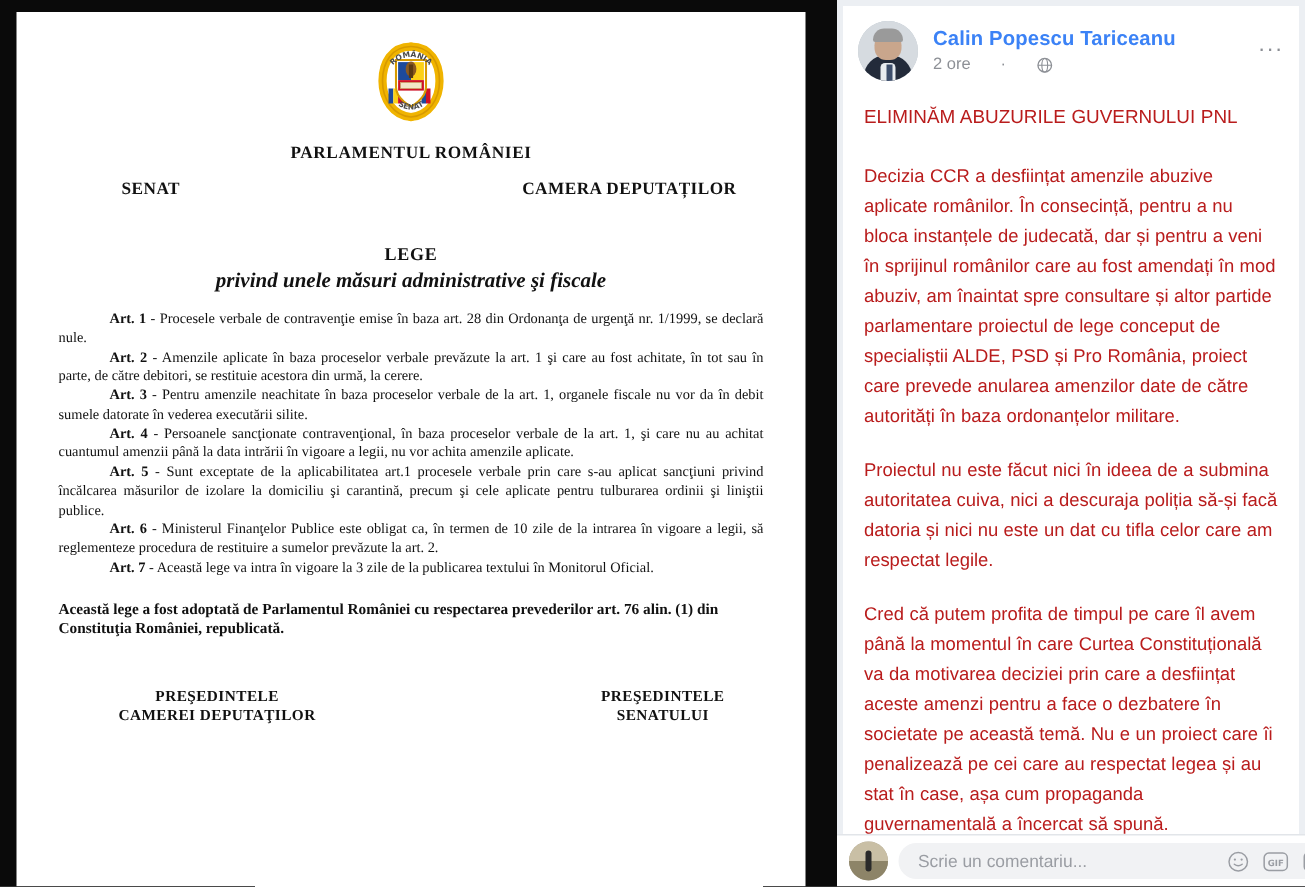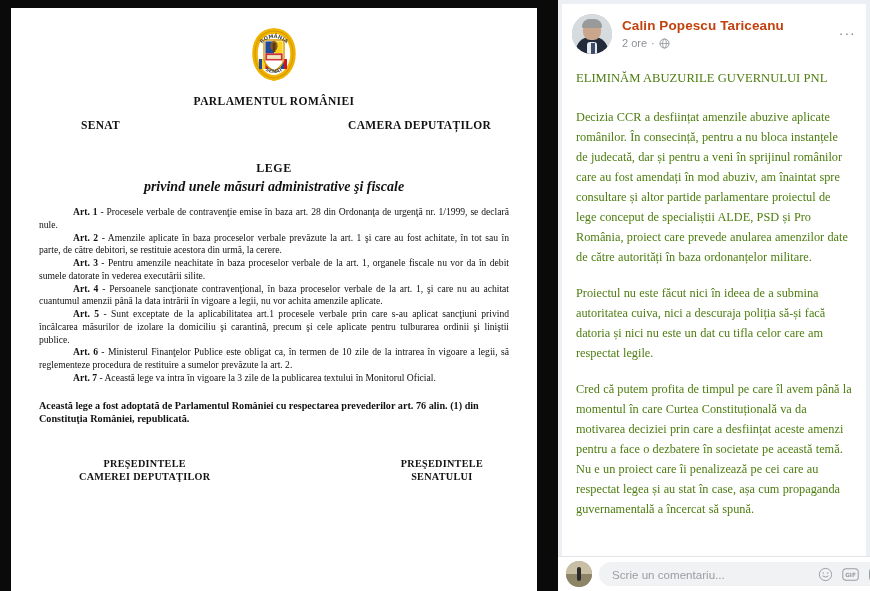--- a/index.html
+++ b/index.html
@@ -148,49 +148,48 @@
     background:#c9a68c; border-radius: 48% 48% 42% 42%;
   }
   .fb-avatar .av-hair {
     position:absolute; left:10px; top:5px; width:20px; height:9px;
     background:#9a9a9a; border-radius: 10px 10px 2px 2px;
   }
   .fb-meta { margin-left: 10px; line-height: 1.1; }
   .fb-name {
     font-size: 13.5px;
     font-weight: bold;
-    color: #c2410c;
+    color: #3b82f6;
     letter-spacing: .1px;
   }
   .fb-sub {
     font-size: 11px;
     color: #8d9096;
     margin-top: 4px;
     display: flex;
     align-items: center;
-    gap: 4px;
+    gap: 20px;
   }
   .globe-icon { display:inline-block; width:11px; height:11px; }
   .fb-dots {
     margin-left: auto;
     align-self: flex-start;
     margin-top: 8px;
     color: #8a8d93;
     font-size: 15px;
     letter-spacing: 1.5px;
     line-height: 1;
   }
 
   .fb-body {
     padding: 14px 14px 0 14px;
     font-size: 12.3px;
     line-height: 1.63;
-    color: #4d7c0f;
+    color: #b91c1c;
     word-spacing: .2px;
-    font-family: Liberation Serif, serif;
   }
   .fb-body p { margin: 0 0 16px 0; }
   .fb-body p.headline { margin-bottom: 18px; font-size: 12.6px; }
 
   #fb-commentbar {
     position: absolute;
     left: 0; bottom: 0;
     width: 344px; height: 35px;
     background: #ffffff;
     border-top: 1px solid #e2e5e9;

